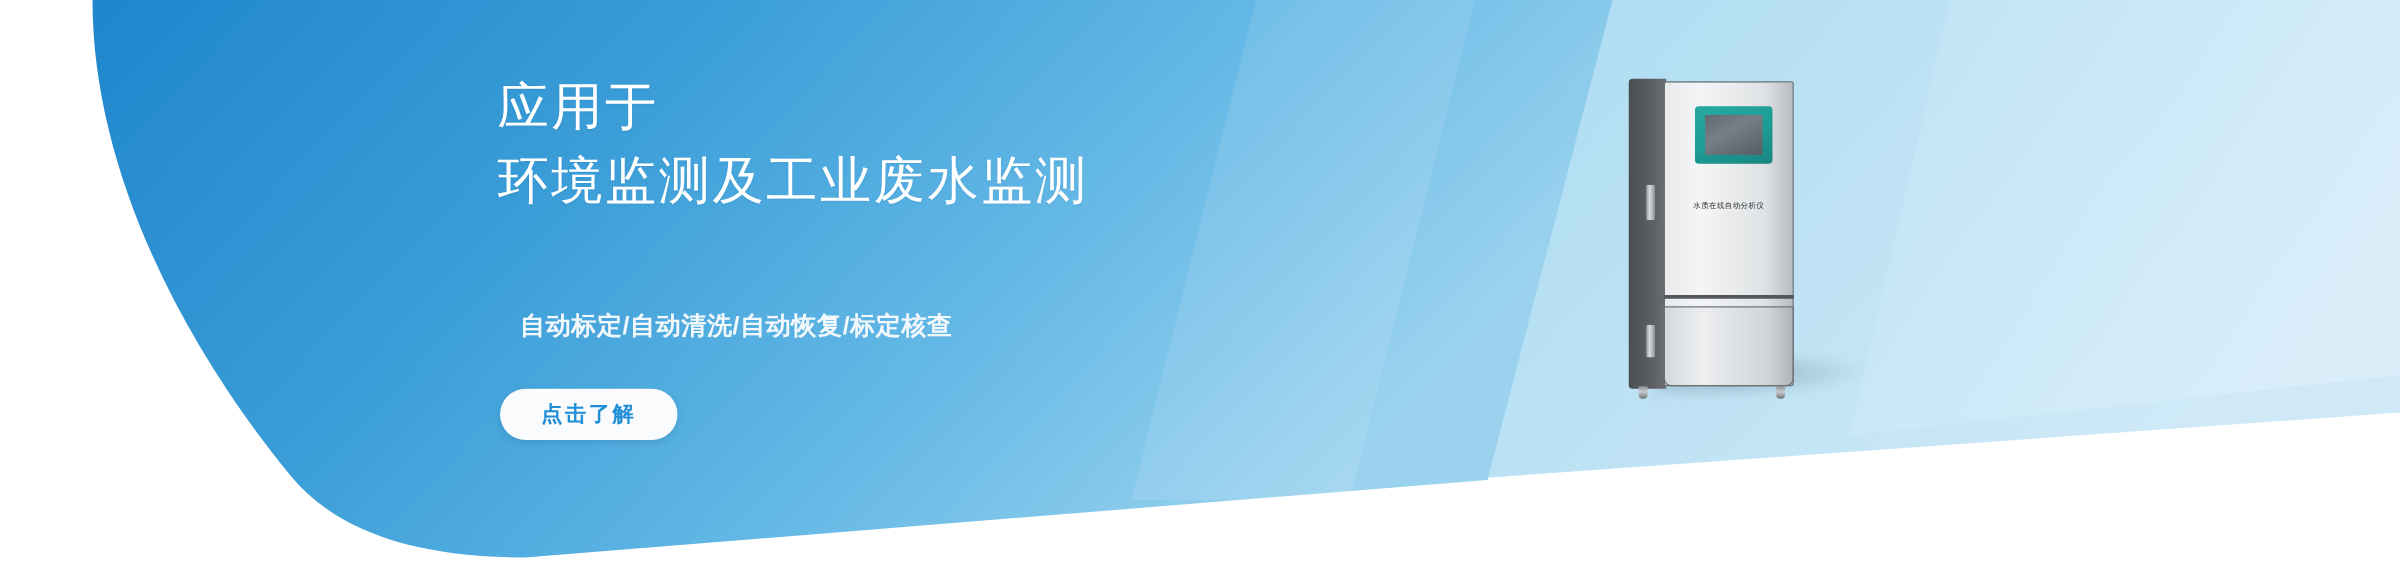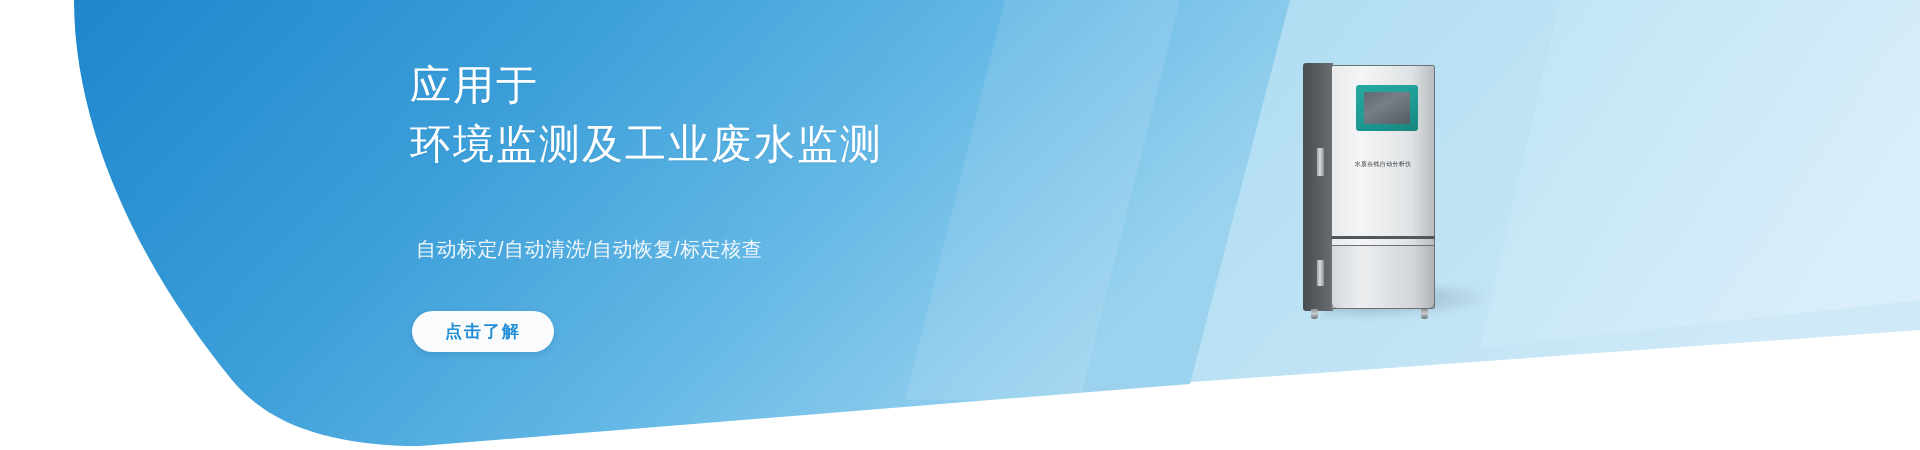--- a/index.html
+++ b/index.html
@@ -24,21 +24,21 @@
   .bg-layer {
     position: absolute;
     inset: 0;
     width: 100%;
     height: 100%;
   }
 
   
   .content {
     position: absolute;
-    left: 410px;
+    left: 398px;
     top: 0;
     width: 700px;
     height: 450px;
   }
 
   .headline {
     position: absolute;
     left: 0;
     top: 56px;
     margin: 0;
@@ -48,24 +48,24 @@
     line-height: 59px;
     letter-spacing: 2px;
     white-space: pre-line;
     text-shadow: 0 1px 2px rgba(20, 80, 130, .10);
   }
 
   .subtitle {
     position: absolute;
     left: 2px;
     top: 231px;
-    margin: 4px;
+    margin: 16px;
     color: #f2f8fc;
     font-size: 20px;
-    font-weight: 400;
+    font-weight: 700;
     letter-spacing: .5px;
     line-height: 28px;
   }
 
   .cta-button {
     position: absolute;
     left: 2px;
     top: 311px;
     width: 142px;
     height: 41px;

